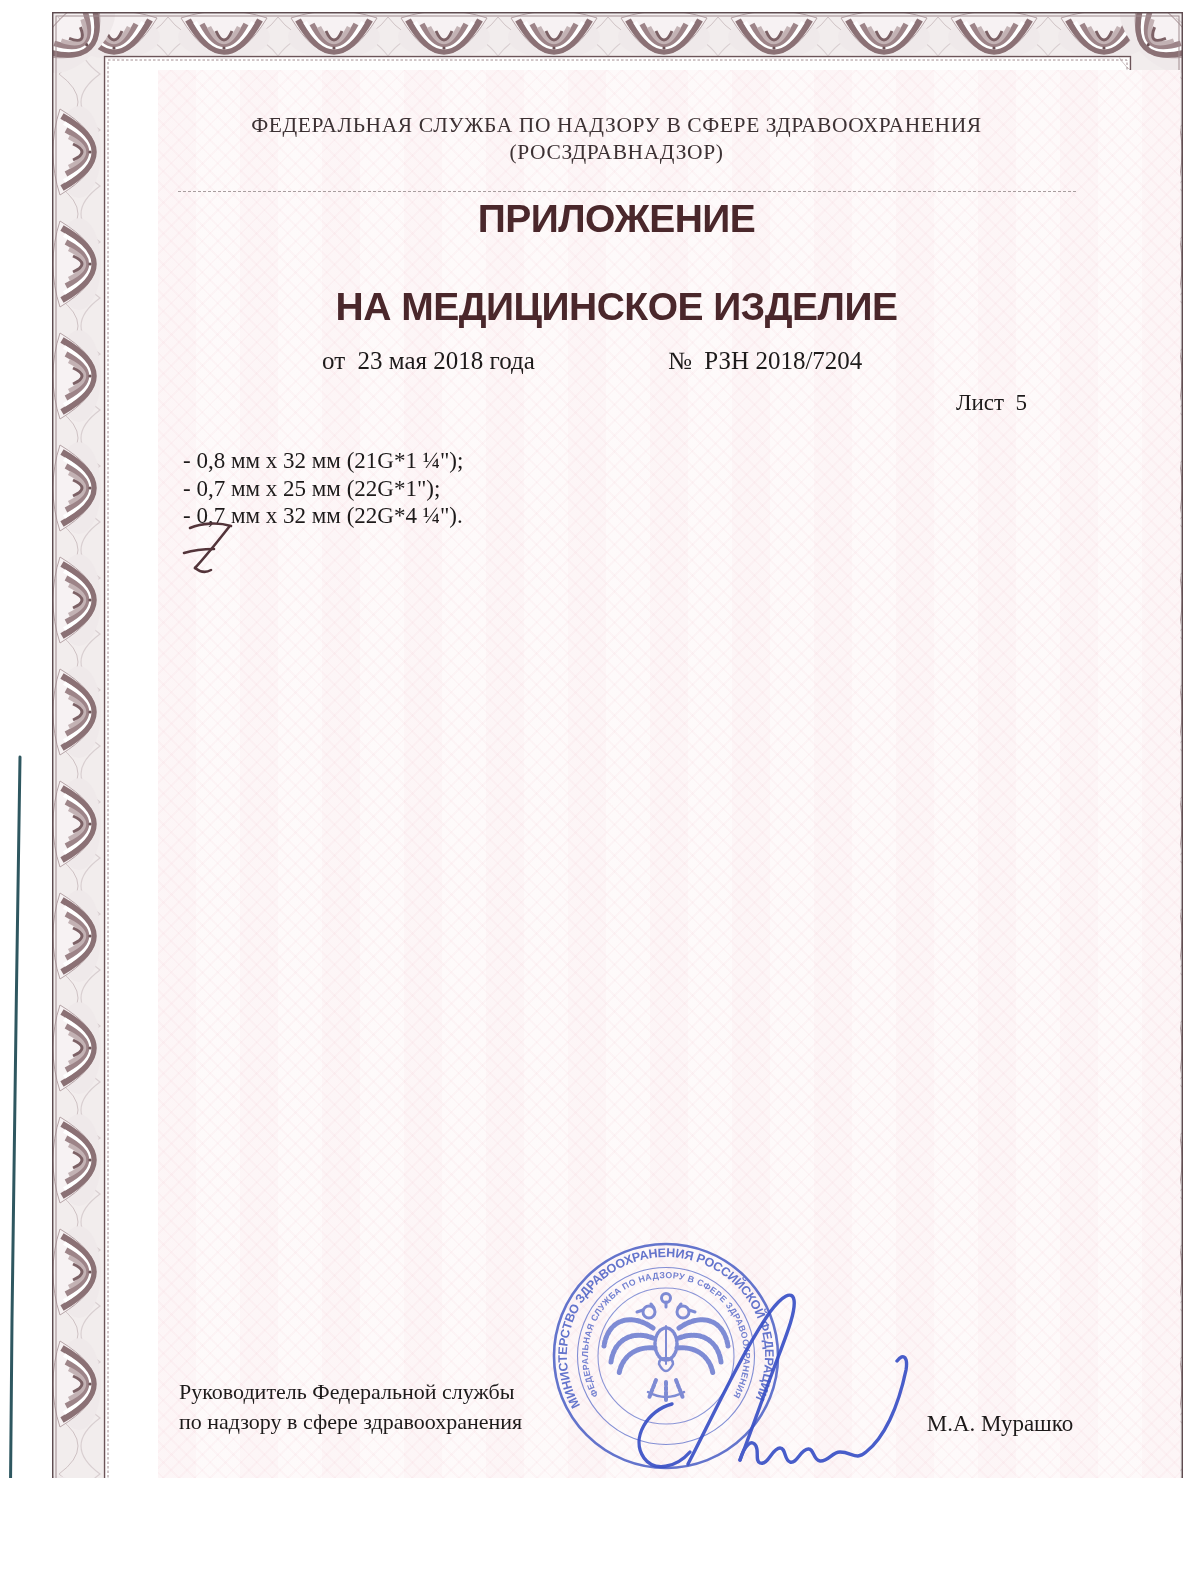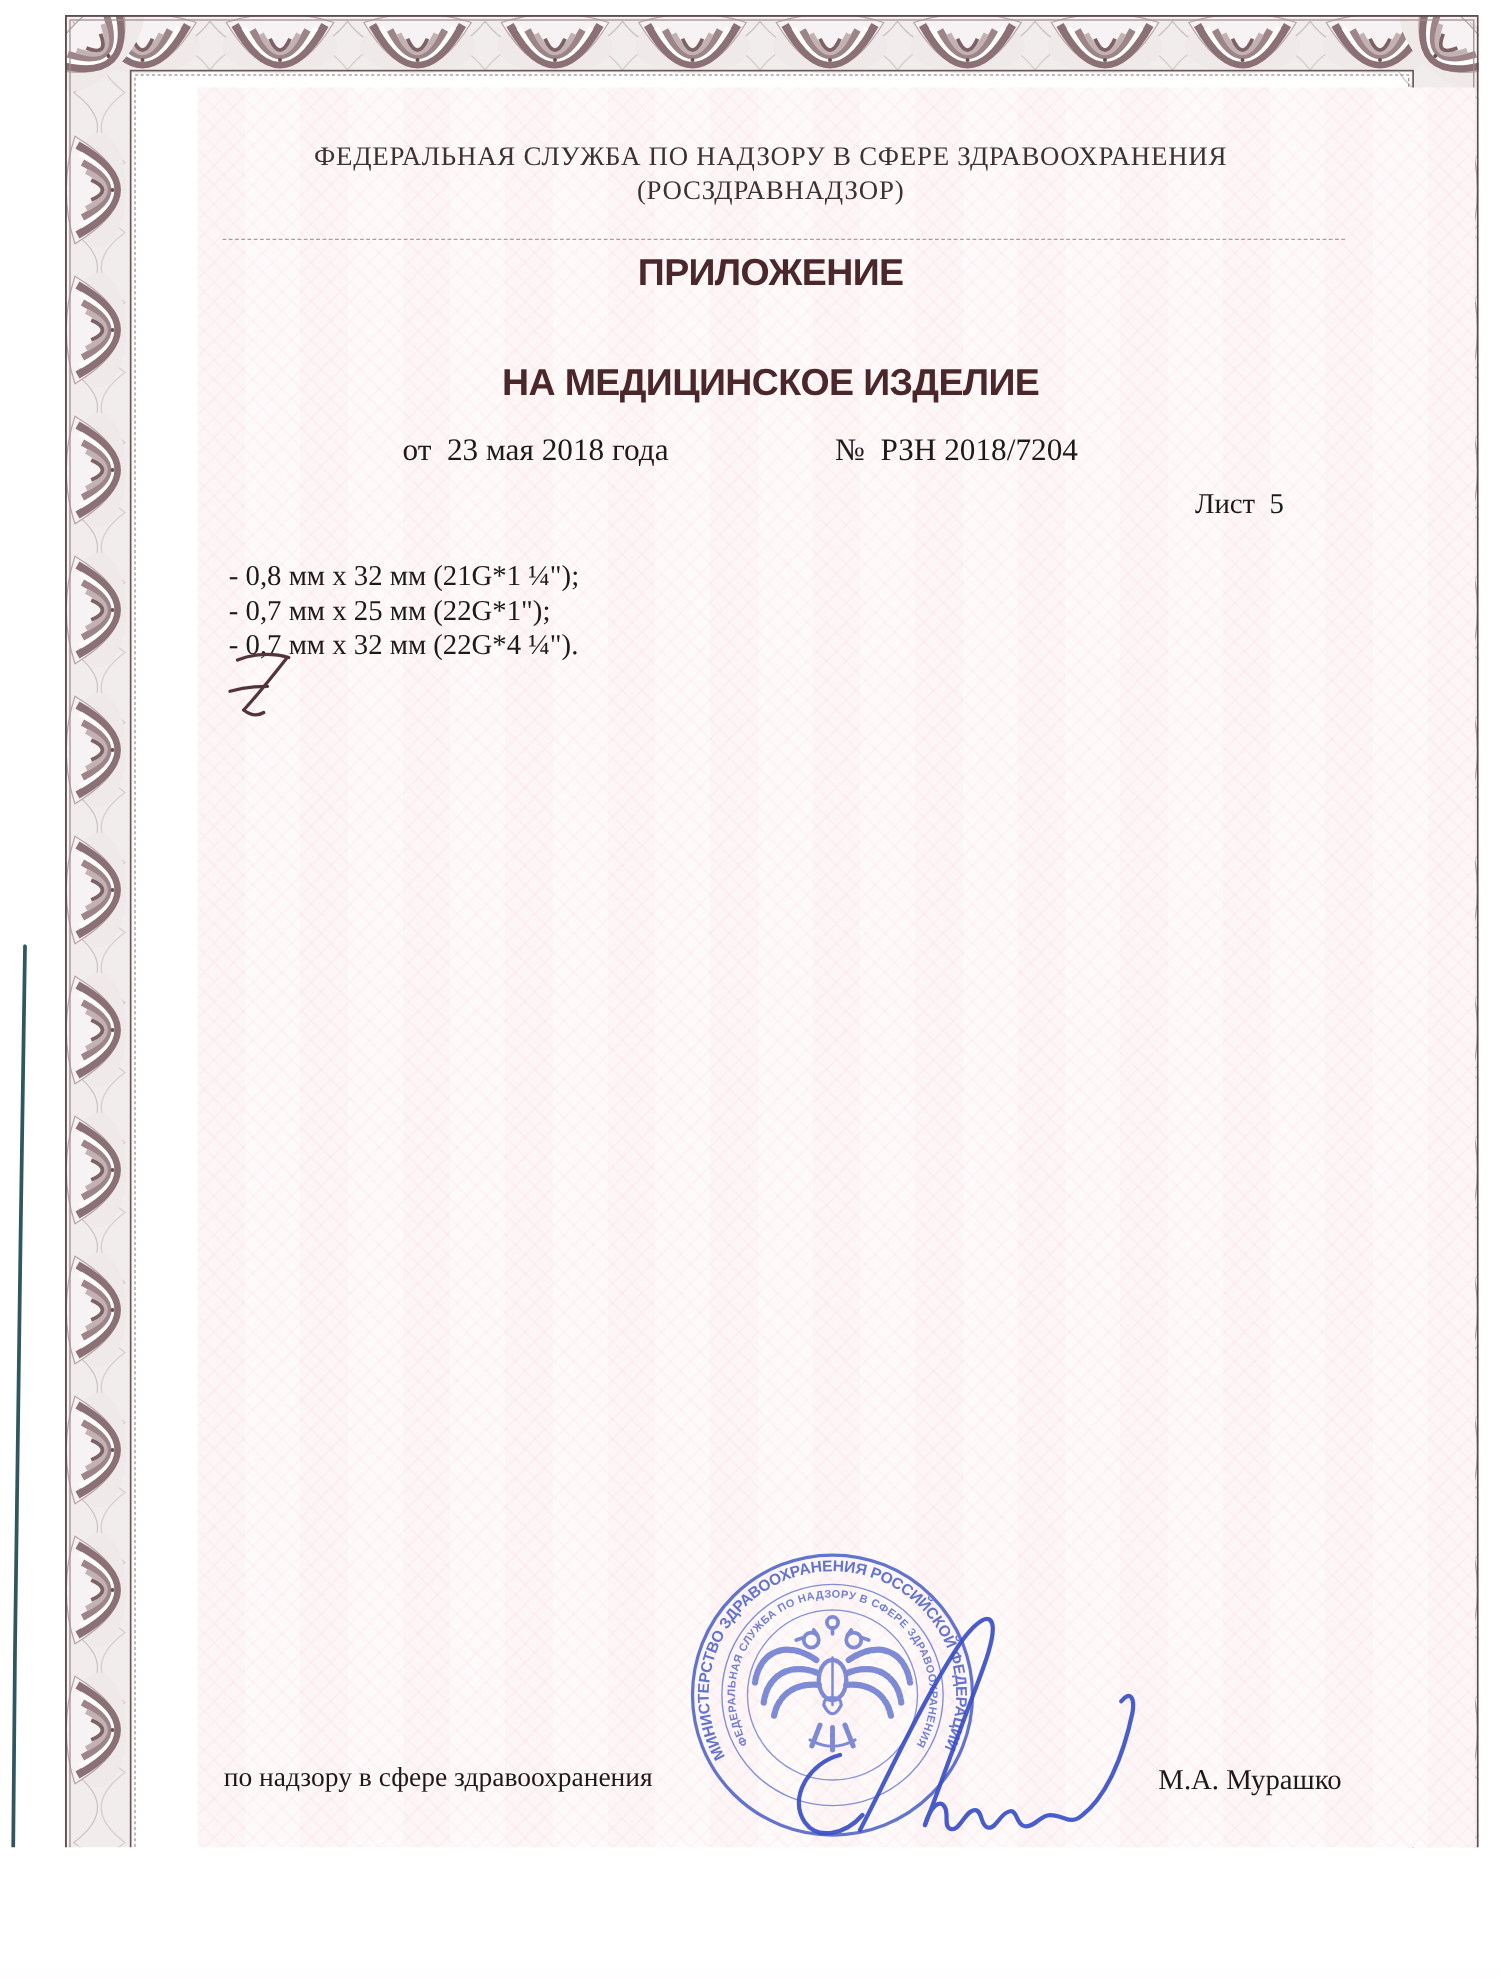--- a/index.html
+++ b/index.html
@@ -11,21 +11,21 @@
     background-color:#fefbfb;
     background-image:
       repeating-linear-gradient(90deg, rgba(240,180,195,.08) 0 38px, rgba(240,180,195,.015) 38px 82px),
       repeating-linear-gradient(45deg, rgba(236,170,185,.07) 0 2px, transparent 2px 11px),
       repeating-linear-gradient(-45deg, rgba(236,170,185,.07) 0 2px, transparent 2px 11px);
   }
   .content{position:absolute;left:0;top:0;width:1200px;height:1582px;}
   .center-band{position:absolute;left:105px;width:1023px;text-align:center;}
   .hdr{font-size:21.5px;letter-spacing:.6px;color:#3c3133;line-height:26px;}
   .sep{position:absolute;left:178px;top:191px;width:898px;border-top:1.5px dashed #9a8f90;opacity:.85;}
-  .title-line{font-family:"Liberation Sans",sans-serif;font-weight:bold;font-size:30px;
+  .title-line{font-family:"Liberation Sans",sans-serif;font-weight:bold;font-size:39px;
       letter-spacing:-.5px;line-height:44px;}
   .meta-date,.meta-num,.sheet,.role,.name{font-weight:normal;white-space:pre;}
   .meta-date,.meta-num{font-size:25px;}
   .sheet{font-size:23px;}
   .list{font-size:23px;line-height:27.5px;white-space:pre;}
   .role{font-size:22px;line-height:30.5px;}
   .name{font-size:23px;}
   .serial{font-family:"Liberation Mono",monospace;font-weight:bold;font-size:26px;letter-spacing:1px;margin-top:36px;}
   .abs{position:absolute;}
   .marks{position:absolute;left:0;top:0;pointer-events:none;}
@@ -135,20 +135,21 @@
     <div class="center-band title-line abs" style="top:285px;color:#4a272b">НА МЕДИЦИНСКОЕ ИЗДЕЛИЕ</div>
 
     <div class="meta-date abs" style="left:322px;top:347px">от  23 мая 2018 года</div>
     <div class="meta-num abs" style="left:668px;top:347px">№  РЗН 2018/7204</div>
     <div class="sheet abs" style="left:900px;top:390px;width:183px;text-align:center">Лист  5</div>
 
     <div class="list abs" style="left:183px;top:447px">- 0,8 мм х 32 мм (21G*1 ¼");</div>
     <div class="list abs" style="left:183px;top:474.5px">- 0,7 мм х 25 мм (22G*1");</div>
     <div class="list abs" style="left:183px;top:502px">- 0,7 мм х 32 мм (22G*4 ¼").</div>
 
+    <div class="role abs" style="left:179px;top:1377px">Руководитель Федеральной службы</div>
     <div class="role abs" style="left:179px;top:1407px">по надзору в сфере здравоохранения</div>
 
     <div class="name abs" style="left:909px;top:1411px;width:182px;text-align:center">М.А. Мурашко</div>
     <div class="serial abs" style="left:940px;top:1441px;width:156px;text-align:right;color:#df2e26">0045974</div>
   </div>
 
   <svg class="marks" width="1200" height="1582" viewBox="0 0 1200 1582">
 
     <path d="M 20 757 C 17 930 14 1180 12 1320 C 11 1410 10 1490 10 1540" fill="none" stroke="#17454f" stroke-width="3" stroke-linecap="round" opacity="0.9"></path>
 

